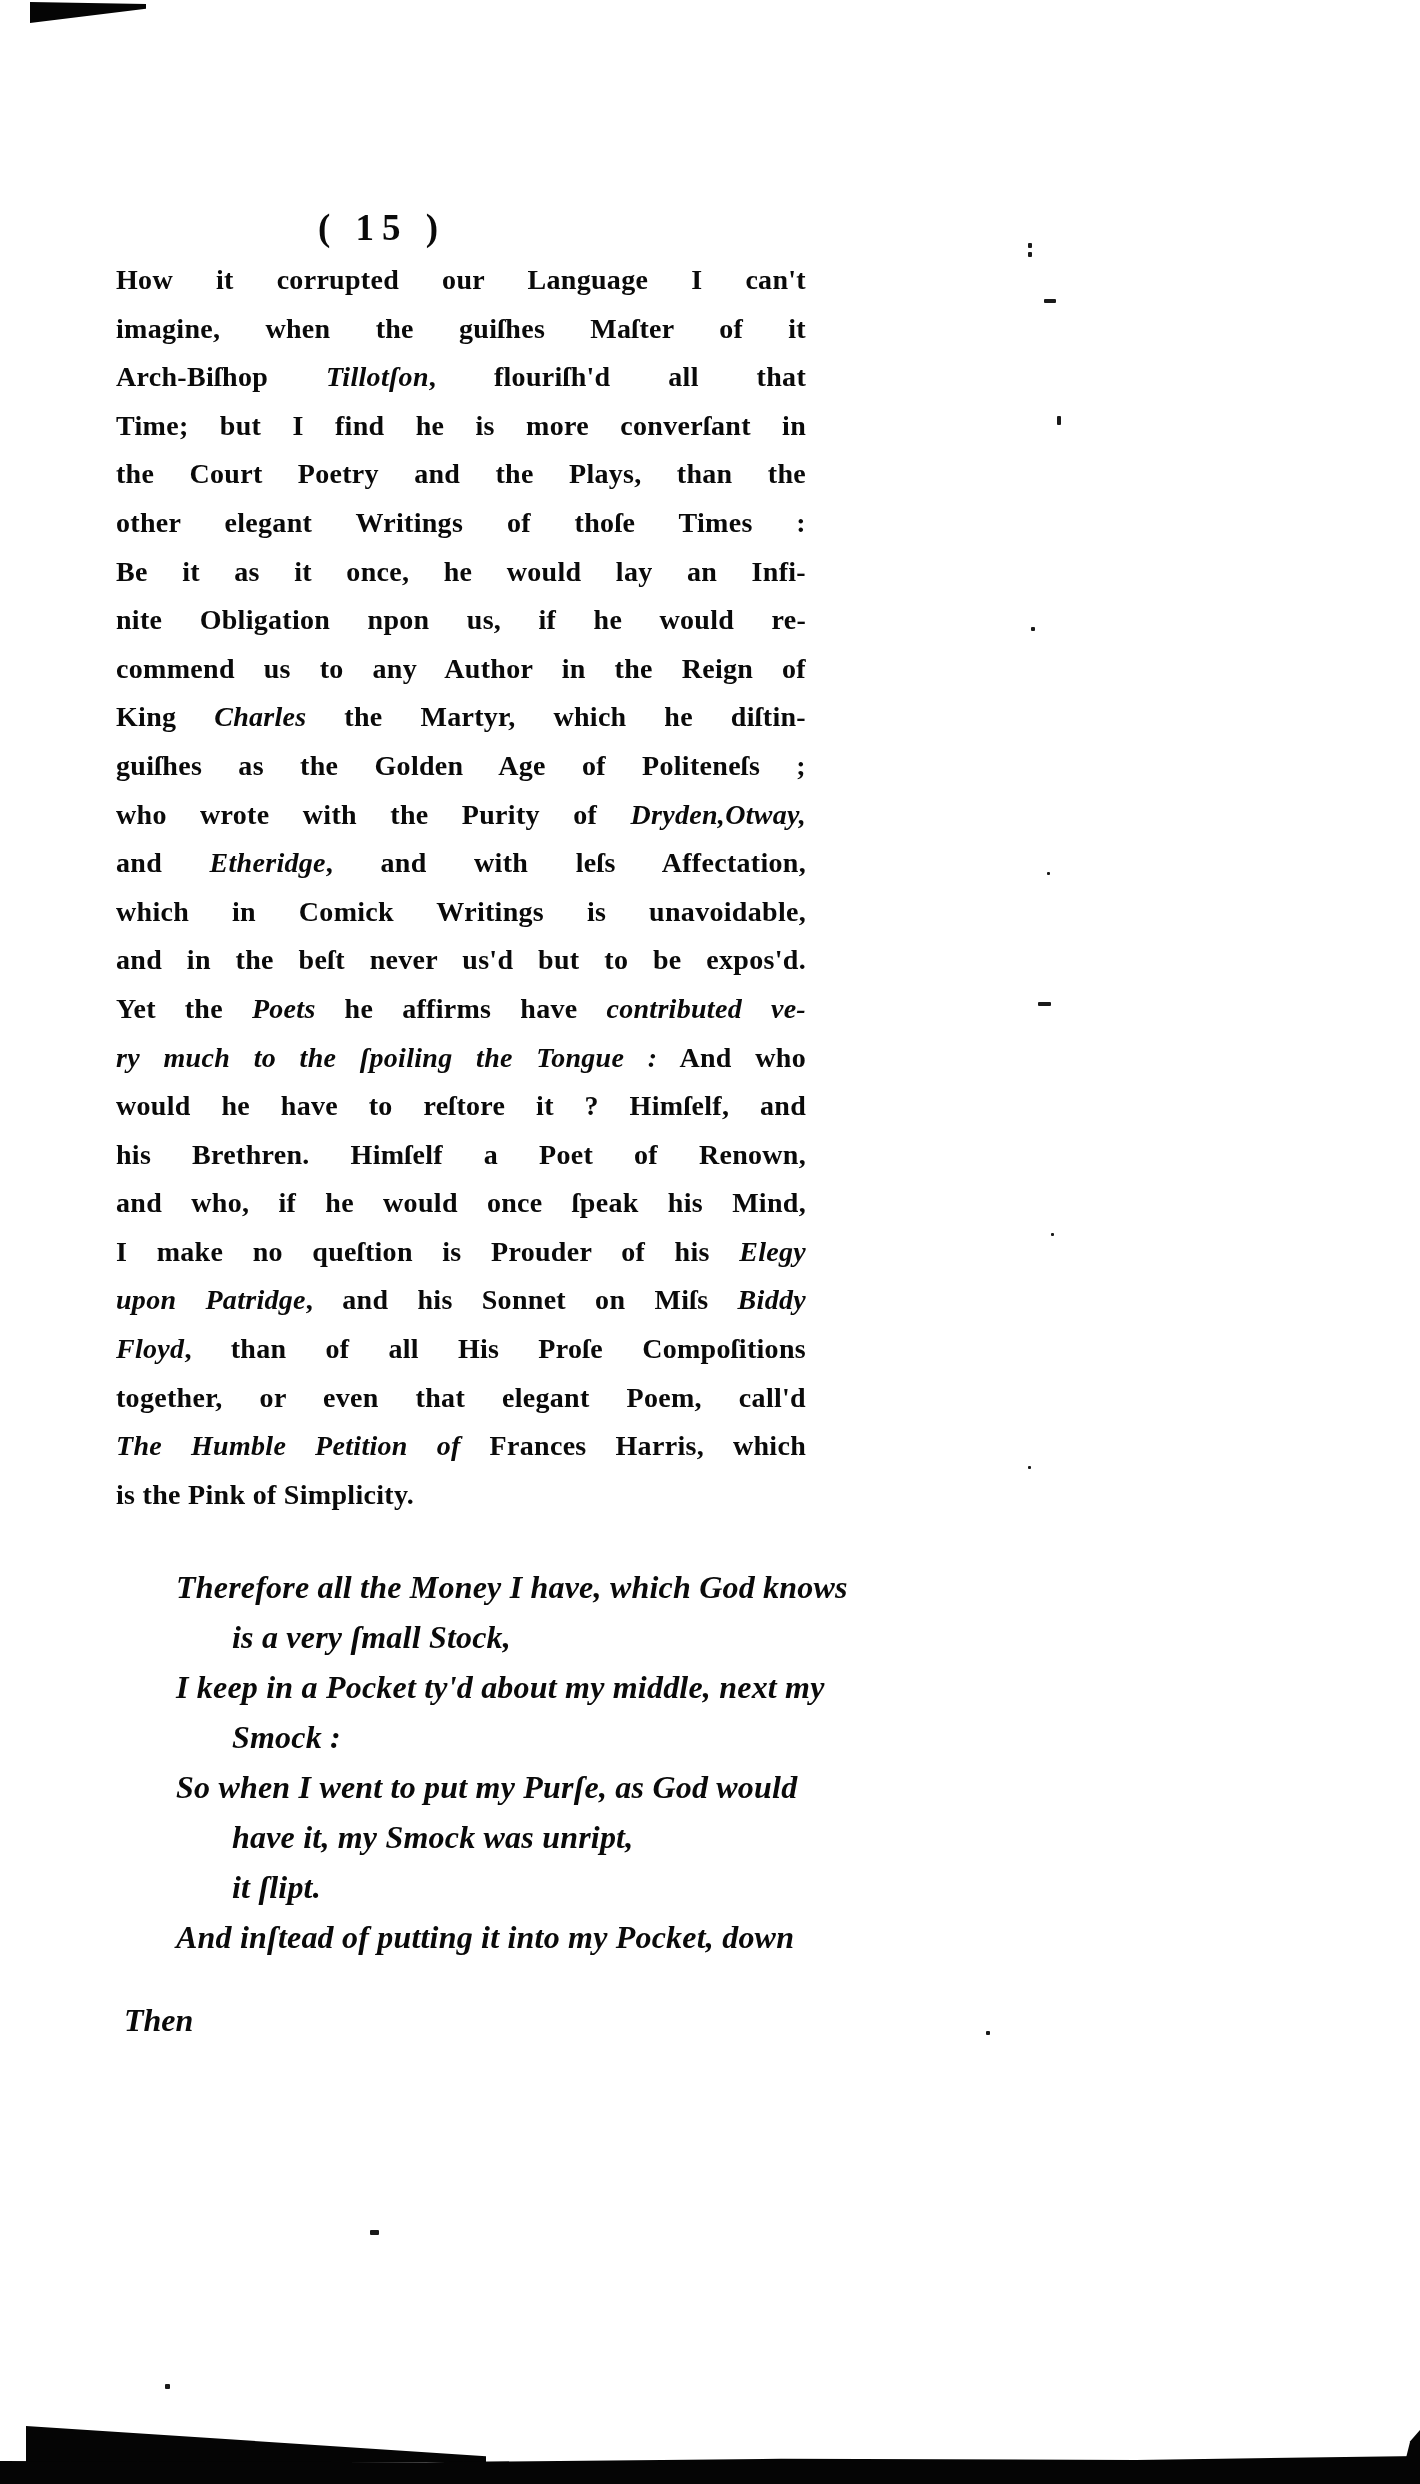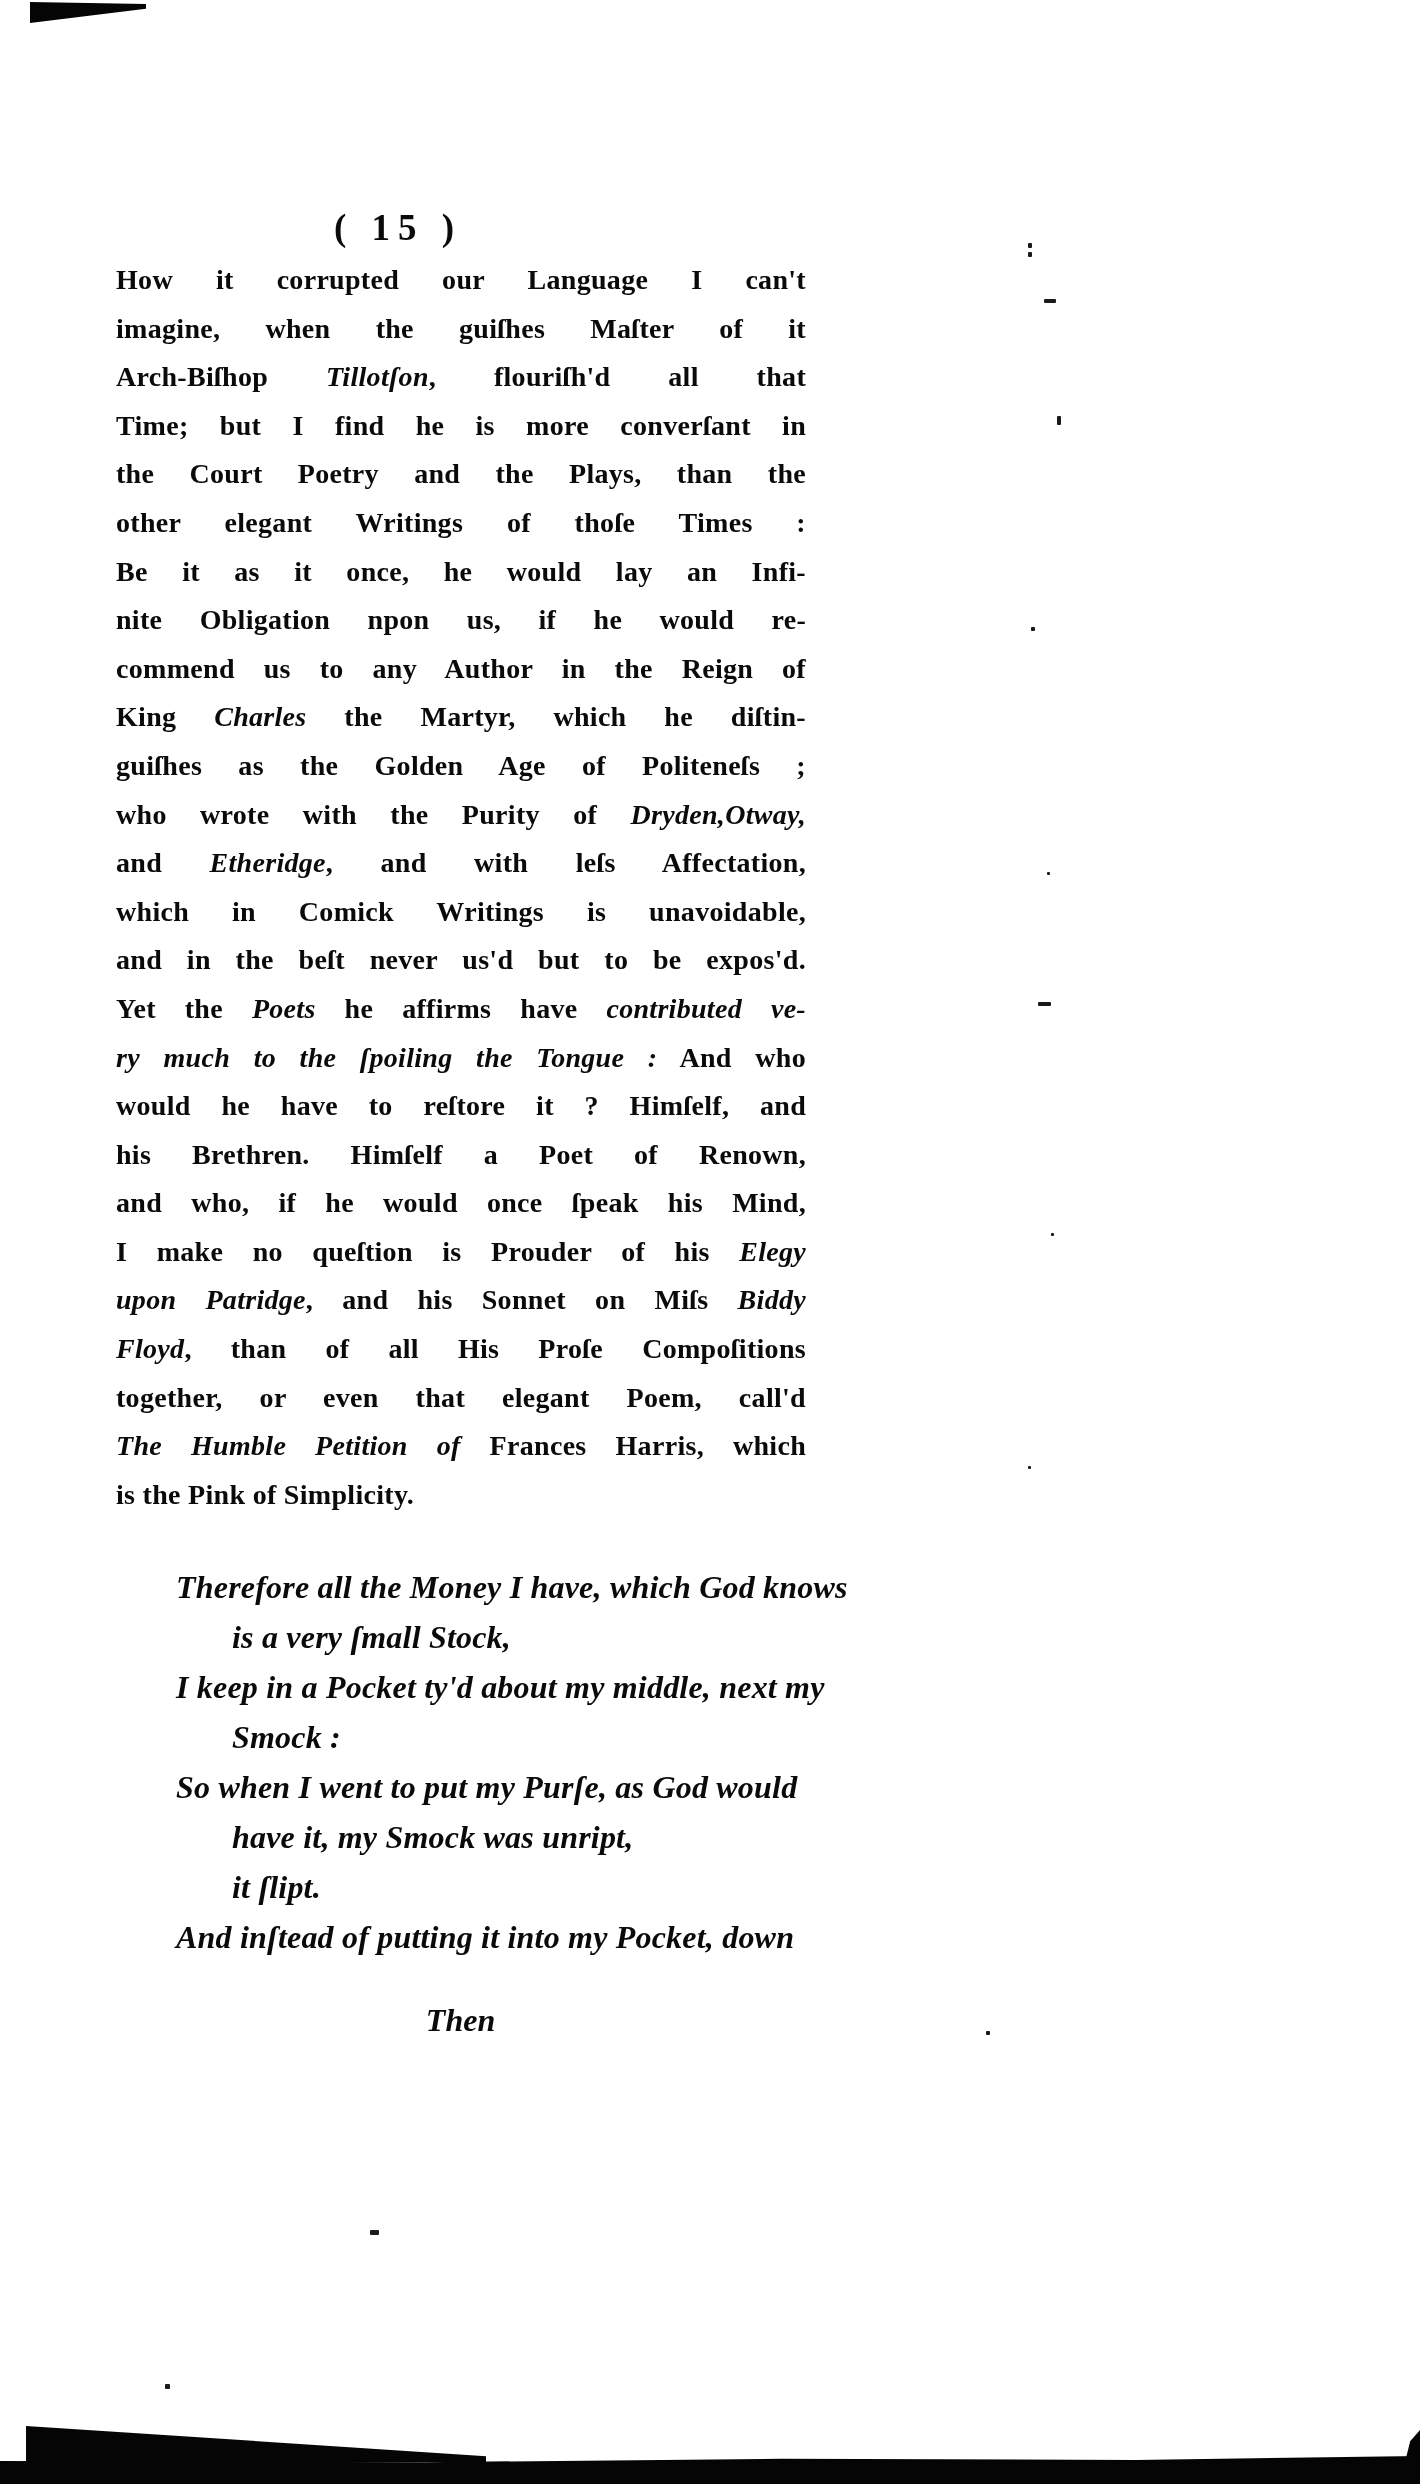--- a/index.html
+++ b/index.html
@@ -28,21 +28,21 @@
     clip-path:polygon(0 0,100% 84%,100% 100%,0 100%);
   }
   .bottom-right-nub{
     position:absolute;left:1406px;top:2430px;width:14px;height:28px;
     background:#050505;
     clip-path:polygon(100% 0,100% 100%,0 100%,30% 40%);
   }
   .speck{position:absolute;background:#1a1a1a;border-radius:1px;}
   
   .page-header{
-    position:absolute;left:132px;top:206px;width:532px;
+    position:absolute;left:116px;top:206px;width:532px;
     text-align:center;
     font-size:37px;font-weight:bold;letter-spacing:8px;
     white-space:pre;
   }
   .prose-block{
     position:absolute;left:116px;top:256px;width:690px;
     font-size:28px;font-weight:bold;
   }
   .prose-block .line{
     height:48.6px;line-height:48.6px;
@@ -59,21 +59,21 @@
     font-size:32px;font-weight:bold;
   }
   .poem-block .line{
     height:50px;line-height:50px;
     white-space:nowrap;letter-spacing:0.2px;
   }
   .poem-block .line.ind{padding-left:56px;}
   .it{font-style:italic;}
   .catchword{
     position:absolute;left:124px;top:2002px;width:673px;
-    text-align:center;
+    text-align:left;
     font-size:32px;font-weight:bold;font-style:italic;
   }
 </style>
 </head>
 <body>
 
 <div class="page">
   <div class="corner-wedge"></div>
 
   <div class="page-header">( 15 )</div>

